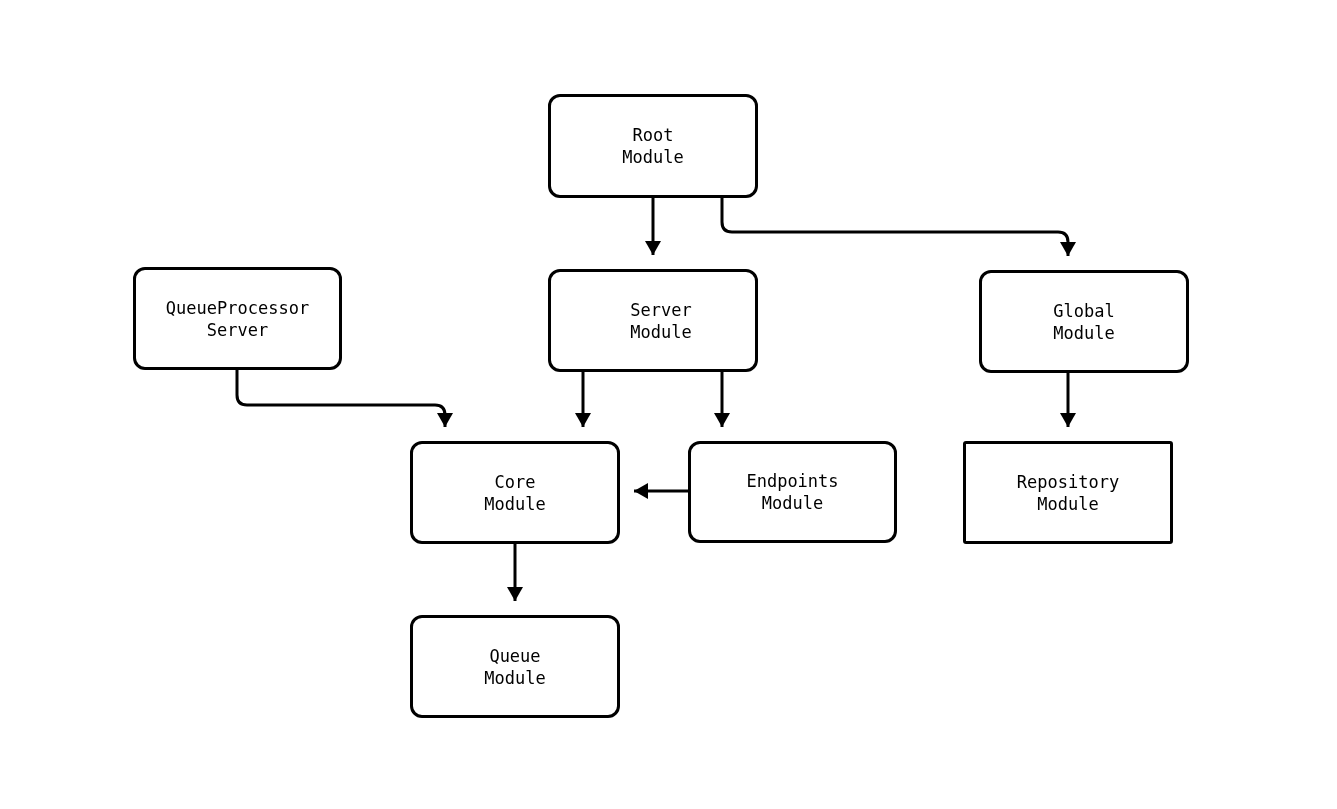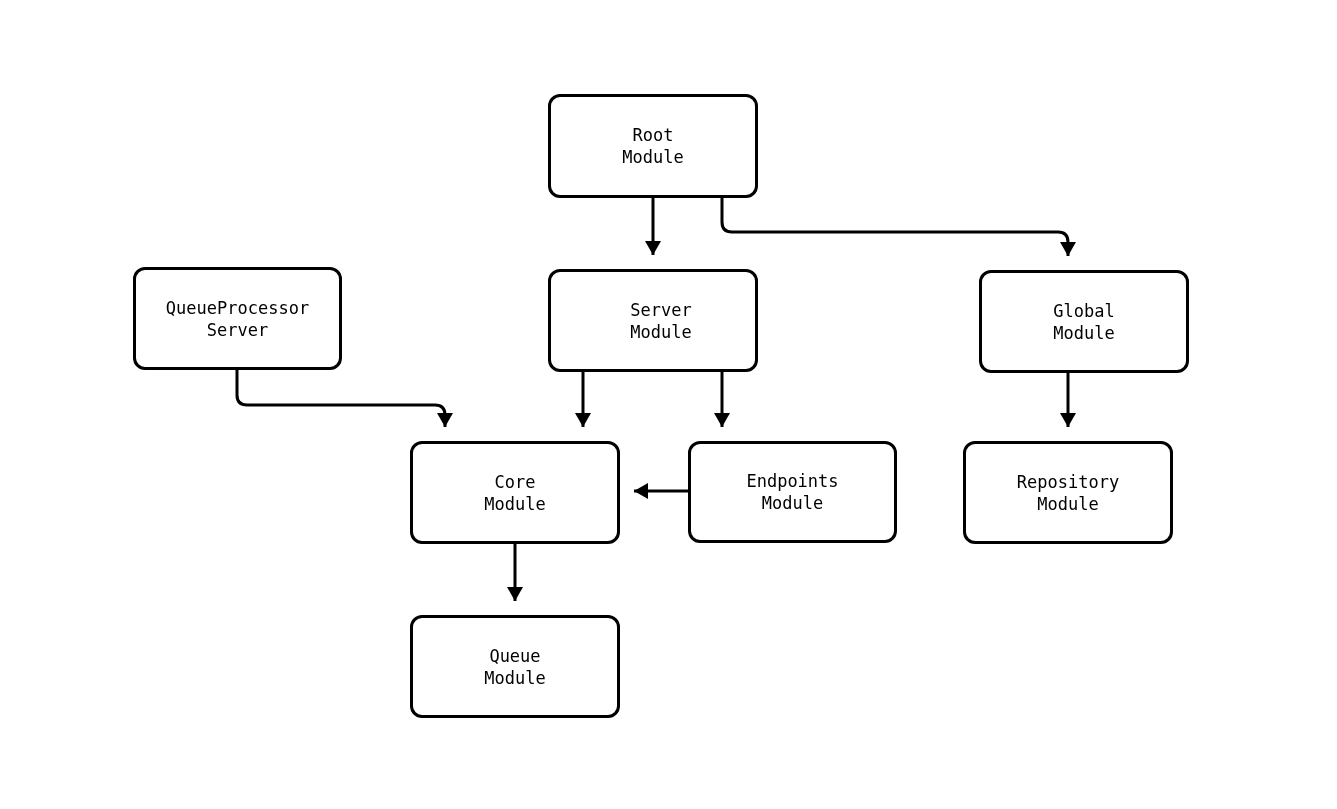--- a/index.html
+++ b/index.html
@@ -99,21 +99,21 @@
 Module</div>
       </div>
       <div class="node" style="left: 410px; top: 441px; width: 210px; height: 103px; border-width: 3px; border-color: rgb(0, 0, 0); border-radius: 12px;">
         <div class="node-label" style="color: rgb(0, 0, 0);">Core
 Module</div>
       </div>
       <div class="node" style="left: 688px; top: 441px; width: 209px; height: 102px; border-width: 3px; border-color: rgb(0, 0, 0); border-radius: 12px;">
         <div class="node-label" style="color: rgb(0, 0, 0);">Endpoints
 Module</div>
       </div>
-      <div class="node" style="left: 963px; top: 441px; width: 210px; height: 103px; border-width: 3px; border-color: rgb(0, 0, 0); border-radius: 12px;">
+      <div class="node" style="left: 963px; top: 441px; width: 210px; height: 103px; border-width: 3px; border-color: rgb(0, 0, 0); border-radius: 3px;">
         <div class="node-label" style="color: rgb(0, 0, 0);">Repository
 Module</div>
       </div>
       <div class="node" style="left: 410px; top: 615px; width: 210px; height: 103px; border-width: 3px; border-color: rgb(0, 0, 0); border-radius: 12px;">
         <div class="node-label" style="color: rgb(0, 0, 0);">Queue
 Module</div>
       </div>
     </div>
 
 </div>

